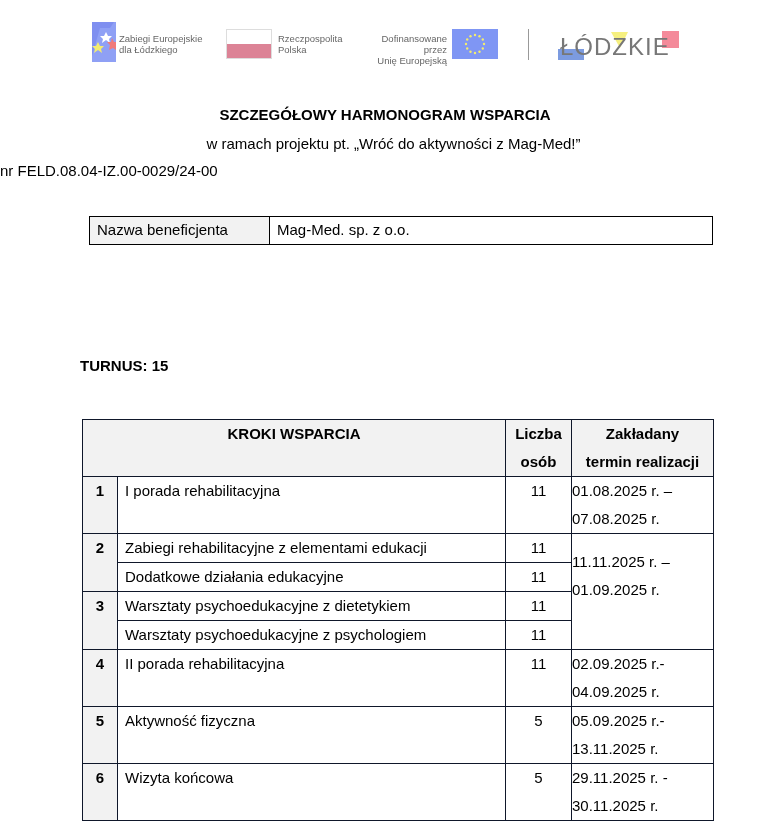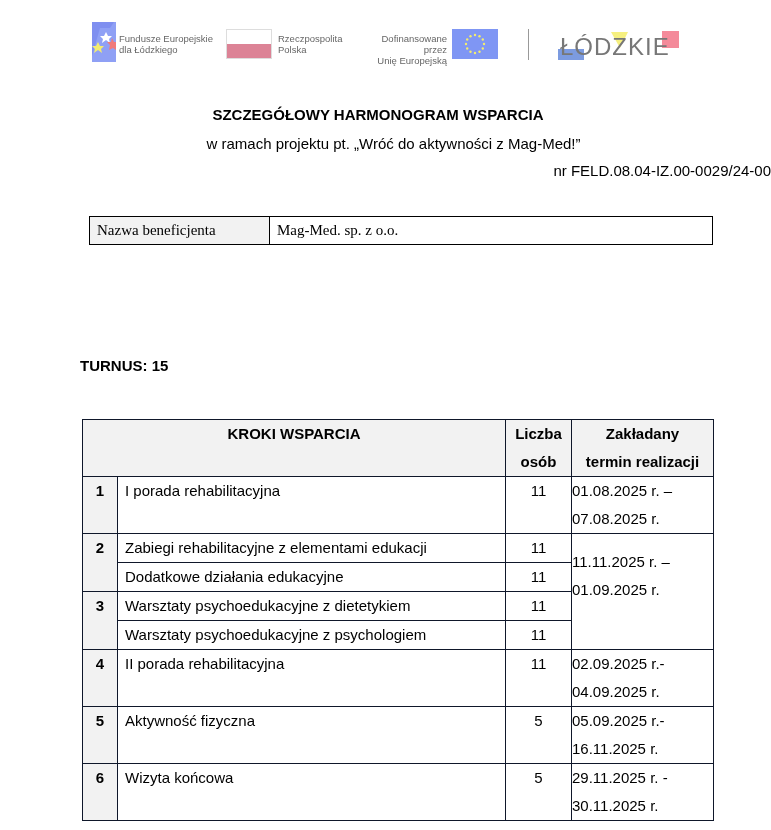--- a/index.html
+++ b/index.html
@@ -13,29 +13,29 @@
   .flag { left:226px; top:29px; width:46px; height:30px; border:1px solid #ddd; box-sizing:border-box; }
   .flag .w { height:50%; background:#fff; }
   .flag .r { height:50%; background:#dc8396; }
   .rp-text { left:278px; top:33px; font-size:9.5px; line-height:11px; color:#666; }
   .eu-text { left:360px; top:33px; font-size:9.5px; line-height:11px; color:#666; text-align:right; width:87px; }
   .eu-flag { left:452px; top:29px; width:46px; height:30px; background:#7f96f4; }
   .sep { left:528px; top:29px; width:1px; height:31px; background:#999; }
   .lodz { left:558px; top:30px; width:125px; height:30px; }
 
   
-  .title { left:5px; width:746px; text-align:center; top:106px; font-weight:bold; font-size:15px; }
+  .title { left:12px; width:746px; text-align:center; top:106px; font-weight:bold; font-size:15px; }
   .sub1 { left:8px; width:771px; text-align:center; top:135px; font-size:15px; }
-  .sub2 { left:0; width:771px; text-align:right; top:162px; font-size:15px; }
+  .sub2 { left:0; width:771px; text-align:left; top:162px; font-size:15px; }
 
   
   .info { left:89px; top:216px; width:624px; border-collapse:collapse; table-layout:fixed; }
   .info td { border:1px solid #000; padding:2px 7px 0 7px; vertical-align:top; font-size:15px; line-height:22px; box-sizing:border-box; }
   .info td.lab { background:#f2f2f2; width:180px; }
-  .info tr.r1 td, .info tr.r2 td { height:28px;font-family:Liberation Serif, serif; }
+  .info tr.r1 td, .info tr.r2 td { height:28px; }
   .info tr.r3 td { height:56px; }
   .bold { font-weight:bold; }
 
   .turnus { left:80px; top:357px; font-weight:bold; font-size:15px; }
 
   
   .steps { left:82px; top:419px; width:631px; border-collapse:collapse; table-layout:fixed; }
   .steps td, .steps th { border:1px solid #0f172a; font-size:15px; line-height:28px; vertical-align:top; box-sizing:border-box; padding:0; }
   .steps th { background:#f2f2f2; font-weight:bold; height:56px; text-align:center; }
   .steps th.kroki { text-align:center; }
@@ -52,21 +52,21 @@
 <body>
 
 <svg class="abs logo-fe" viewBox="0 0 24 40">
   <rect x="0" y="0" width="24" height="40" fill="#7f8ff0"></rect>
   <polygon points="8,6 18,6 22,0 24,0 24,40 0,40 0,34" fill="#8fa0f5"></polygon>
   <polygon points="14,10 16,14 20,14 17,17 18,21 14,18 10,21 11,17 8,14 12,14" fill="#ffffff"></polygon>
   <polygon points="20,16 22,20 24,20 24,28 21,26 17,28 18,23 15,20 19,20" fill="#f07a7a"></polygon>
   <polygon points="6,20 8,24 12,24 9,27 10,31 6,28 2,31 3,27 0,24 4,24" fill="#f3ec70"></polygon>
 </svg>
 <div class="abs fe-text">
-  <div>Fundusze Europejskie</div>
+  <div>Zabiegi Europejskie</div>
   <div>dla Łódzkiego</div>
 </div>
 
 <div class="abs flag">
     <div class="w"></div>
     <div class="r"></div>
   </div>
 <div class="abs rp-text">
   <div>Rzeczpospolita</div>
   <div>Polska</div>
@@ -177,21 +177,21 @@
       <div>02.09.2025 r.-</div>
       <div>04.09.2025 r.</div>
     </td>
   </tr>
   <tr class="tall">
     <td class="num">5</td>
     <td class="name">Aktywność fizyczna</td>
     <td class="cnt">5</td>
     <td class="date">
       <div>05.09.2025 r.-</div>
-      <div>16.11.2025 r.</div>
+      <div>13.11.2025 r.</div>
     </td>
   </tr>
   <tr class="tall">
     <td class="num">6</td>
     <td class="name">Wizyta końcowa</td>
     <td class="cnt">5</td>
     <td class="date">
       <div>29.11.2025 r. -</div>
       <div>30.11.2025 r.</div>
     </td>

